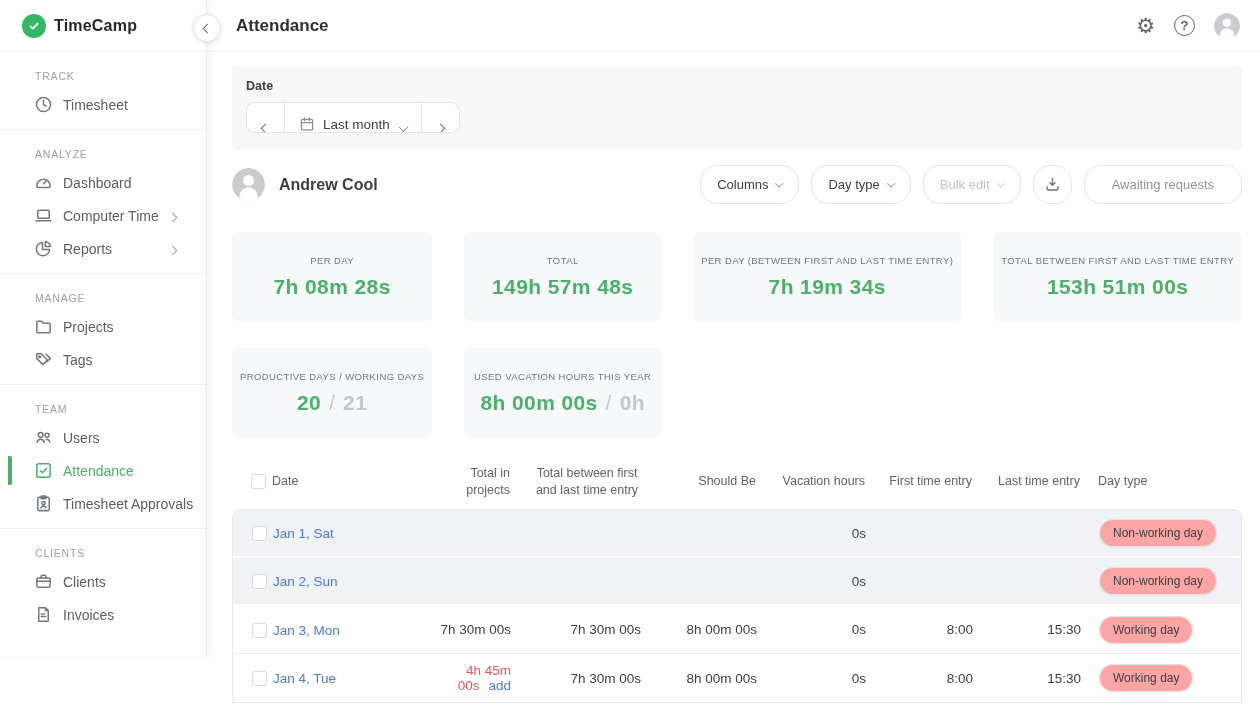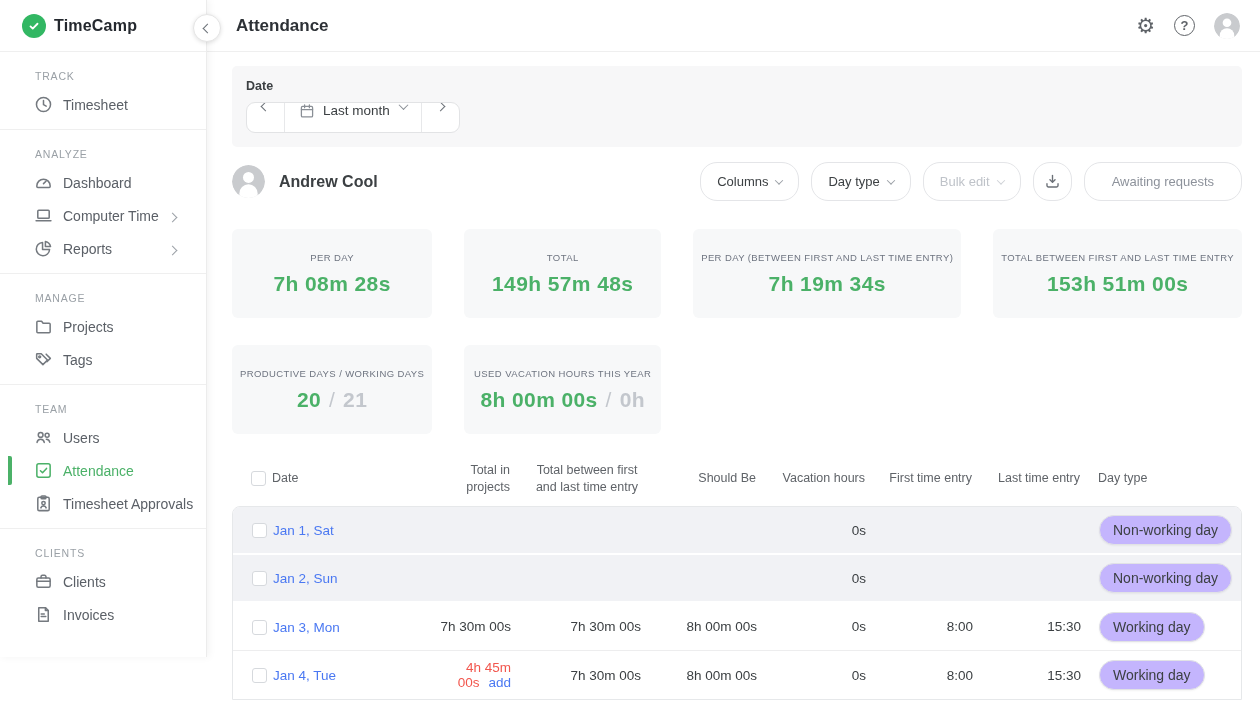--- a/index.html
+++ b/index.html
@@ -43,21 +43,21 @@
   .help{width:21px; height:21px; border-radius:50%; border:1.7px solid #5f6368; color:#5f6368;
     display:flex; align-items:center; justify-content:center; font-size:13px; font-weight:700; cursor:pointer;}
   .avatar{width:26px; height:26px; border-radius:50%; overflow:hidden; flex:none; cursor:pointer;}
   .avatar svg{display:block;}
 
   .content{padding:14px 18px 0 25px;}
 
   .date-panel{background:#f7f7f8; border-radius:5px; padding:13px 14px 14px;}
   .date-label{font-size:12.5px; font-weight:600; color:#3c4043;}
   .date-ctl{margin-top:9px; display:inline-flex; height:31px; background:#fff; border:1px solid #e2e3e5; border-radius:9px; overflow:hidden;}
-  .date-ctl .seg{display:flex; align-items:flex-start; justify-content:center; cursor:pointer; color:#6b7077;}
+  .date-ctl .seg{display:flex; align-items:flex-end; justify-content:center; cursor:pointer; color:#6b7077;}
   .date-ctl .seg.nav{width:37px;}
   .date-ctl .seg.mid{border-left:1px solid #e7e8ea; border-right:1px solid #e7e8ea; padding:0 14px; gap:8px; color:#3c4043; font-size:13.5px;}
   .date-ctl .seg.mid .cal{color:#8a8f96; display:flex;}
   .date-ctl .seg.mid .chev{color:#8a8f96; margin-left:2px;}
 
   .person-row{margin-top:15px; display:flex; align-items:center;}
   .person-name{margin-left:14px; font-size:16px; font-weight:600; color:#3c4043;}
   .toolbar{margin-left:auto; display:flex; align-items:center; gap:12px;}
   .btn{height:39px; display:inline-flex; align-items:center; gap:8px; padding:0 16px; background:#fff;
     border:1px solid #e4e5e8; border-radius:17px; font-size:13px; color:#3c4043; cursor:pointer;}
@@ -86,22 +86,22 @@
   .checkbox{width:15px; height:15px; border:1px solid #d6d9dd; border-radius:3px; background:#fff; margin-left:19px; cursor:pointer;}
   .tbody{border:1px solid var(--border); border-radius:8px 8px 0 0; overflow:hidden; background:#fff;}
   .tr{height:48px; border-bottom:1px solid #ededee; background:#fff;}
   .tr:last-child{border-bottom:none;}
   .tr.nonworking{background:#f1f2f5; border-bottom:2px solid #fff;}
   .date-link{font-size:13.5px; color:var(--blue); cursor:pointer;}
   .cell{font-size:13.5px; color:#3c4043;}
   .cell .neg{color:var(--red);}
   .add-link{color:var(--blue); margin-left:9px; cursor:pointer;}
   .daytype-cell{padding-left:6px;}
-  .pill{display:inline-block; padding:6px 13px; border:1px solid #e1e2e5; border-radius:16px; background:#c4b5fd;
-    font-size:14px; color:#3c4043; box-shadow:0 1px 2px rgba(0,0,0,.05); cursor:pointer; white-space:nowrap;}
+  .pill{display:inline-block; padding:6px 13px; border:1px solid #e1e2e5; border-radius:16px; background:#fca5a5;
+    font-size:12px; color:#3c4043; box-shadow:0 1px 2px rgba(0,0,0,.05); cursor:pointer; white-space:nowrap;}
 </style>
 </head>
 <body>
 
 <div class="sidebar">
   <div class="logo-row">
     <span class="logo-mark">
       <svg width="14" height="14" viewBox="0 0 20 20">
           <path d="M5 10.5l3.2 3.2L15 6.8" stroke="#fff" fill="none" stroke-width="2.6" stroke-linecap="round" stroke-linejoin="round"></path>
         </svg>

